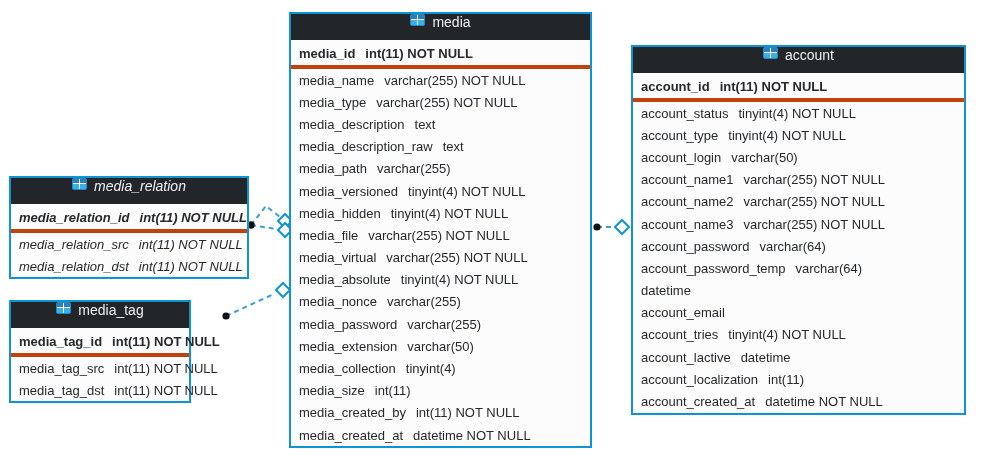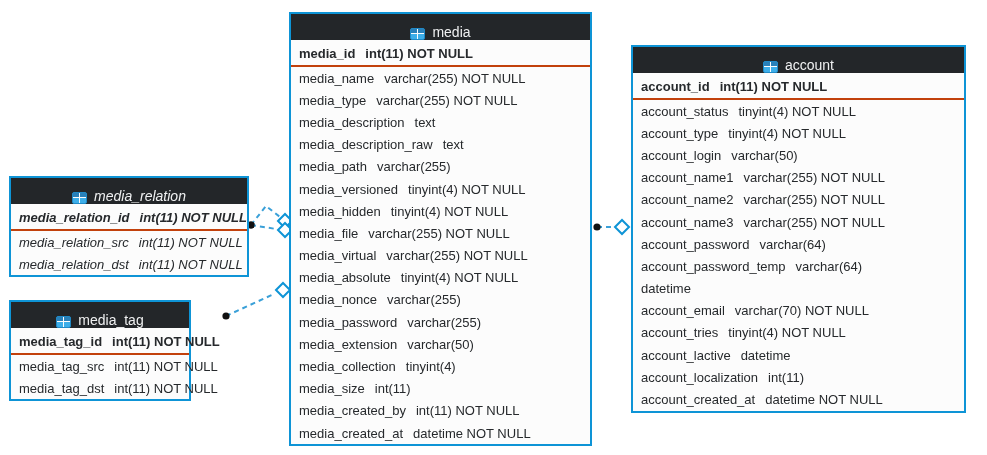--- a/index.html
+++ b/index.html
@@ -4,32 +4,32 @@
 <style>
   html,body{margin:0;padding:0;background:#ffffff;}
   body{font-family:"Liberation Sans","DejaVu Sans",sans-serif;}
   .canvas{position:relative;width:987px;height:455px;background:#ffffff;overflow:hidden;}
   .db-table{
     position:absolute;box-sizing:border-box;background:#fcfcfc;
     border:2px solid #0e94d6;z-index:2;
   }
   .thead{
     height:26px;background:#232629;color:#eff0f1;display:flex;
-    align-items:flex-end;justify-content:center;gap:7px;
+    align-items:flex-start;justify-content:center;gap:7px;
     font-size:14px;border-bottom:1px solid #fcfcfc;
   }
   .ticon{display:inline-flex;align-items:center;}
   .rows{display:block;}
   .row{
     height:22.2px;display:flex;align-items:center;justify-content:space-between;
     padding:0 8px;font-size:13px;color:#26292c;white-space:nowrap;gap:10px;
   }
   .row .cname{text-align:left;}
   .row .ctype{flex:1;}
-  .row.pk{height:24px;font-weight:bold;border-bottom:2px solid #c2410c;}
+  .row.pk{height:24px;font-weight:bold;border-bottom:4px solid #c2410c;}
   svg.overlay{position:absolute;left:0;top:0;z-index:1;}
 </style>
 </head>
 <body>
 
 <div class="canvas">
   <svg class="overlay" width="987" height="455">
       <polyline points="251,225 266,206 280,217" fill="none" stroke="#3aa0d8" stroke-width="2" stroke-dasharray="5 4" stroke-linejoin="round"></polyline>
       <circle cx="251" cy="225" r="3.6" fill="#111111"></circle>
       <path d="M278 221 L285 214 L292 221 L285 228 Z" fill="#ffffff" stroke="#0e94d6" stroke-width="2"></path>
@@ -235,21 +235,20 @@
         </div>
         <div class="row">
           <span class="cname">account_password_temp</span>
           <span class="ctype">varchar(64)</span>
         </div>
         <div class="row">
           <span class="ctype">datetime</span>
         </div>
         <div class="row">
           <span class="cname">account_email</span>
-          <span class="ctype">varchar(70) NOT NULL</span>
         </div>
         <div class="row">
           <span class="cname">account_tries</span>
           <span class="ctype">tinyint(4) NOT NULL</span>
         </div>
         <div class="row">
           <span class="cname">account_lactive</span>
           <span class="ctype">datetime</span>
         </div>
         <div class="row">

